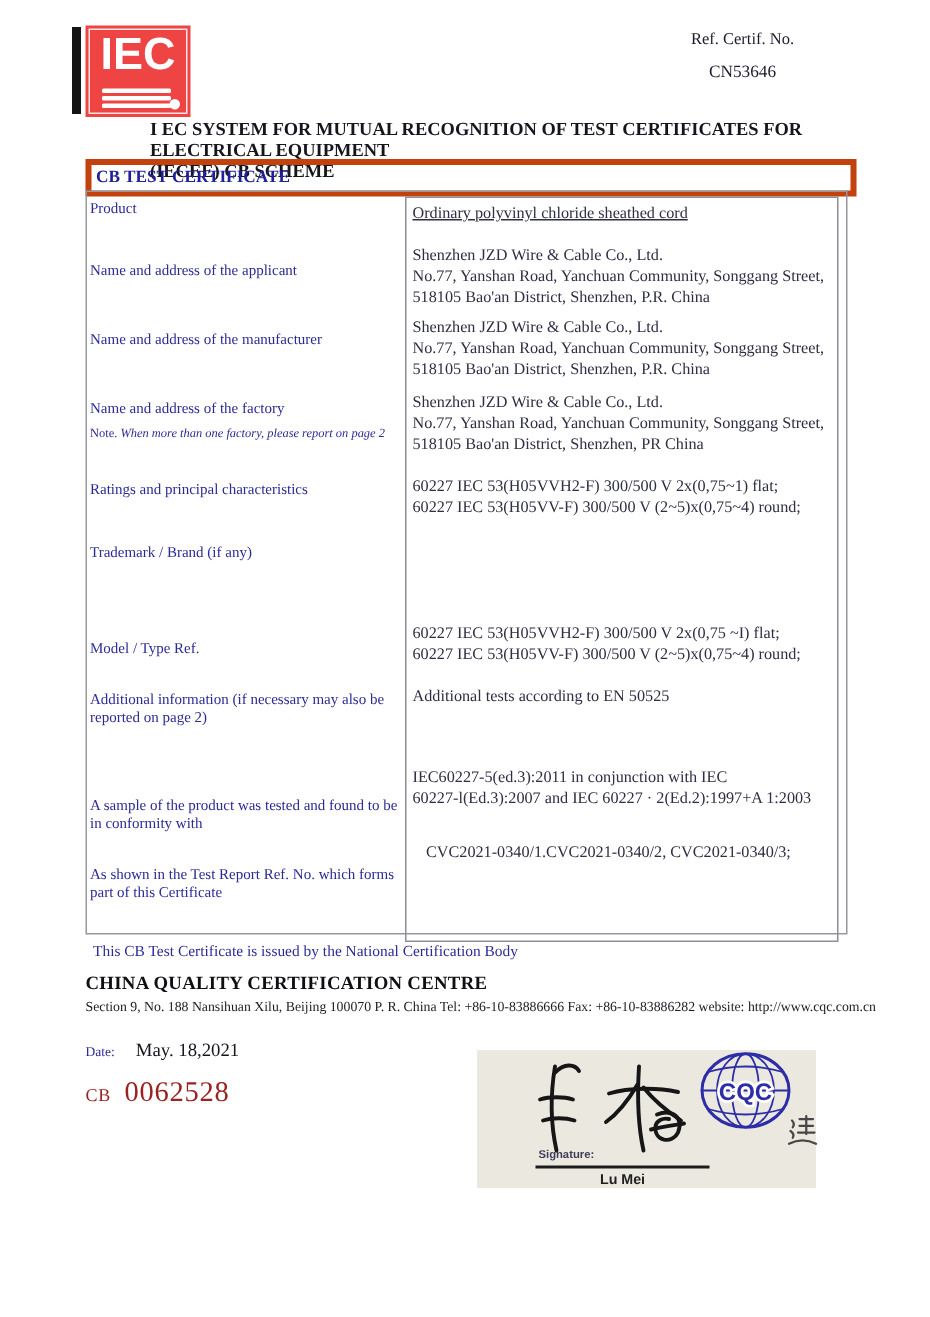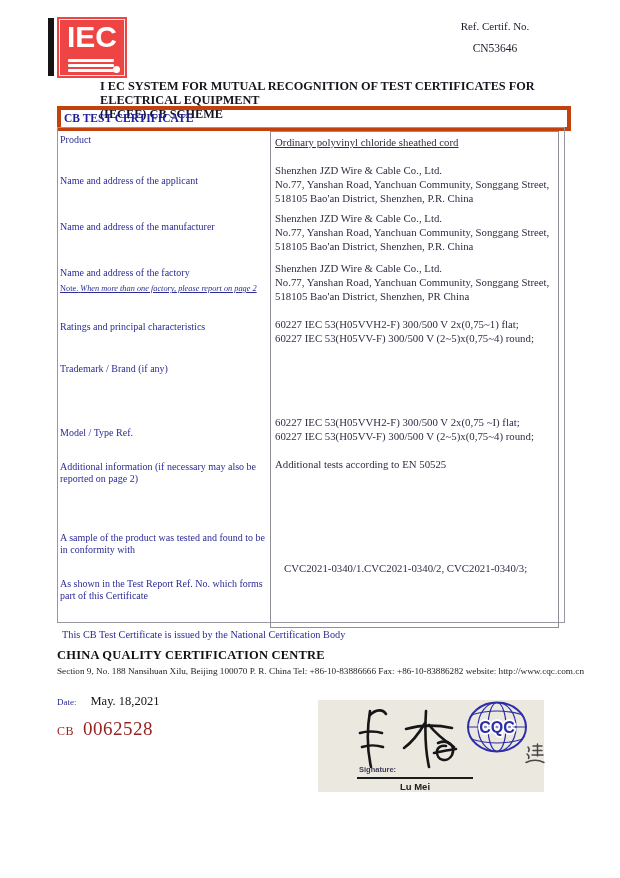--- a/index.html
+++ b/index.html
@@ -82,21 +82,21 @@
     <span>CB TEST CERTIFICATE</span>
   </div>
 
   <div class="abs table-outer"></div>
   <div class="abs value-box"></div>
 
   <div class="lbl" style="top:134px;">Product</div>
   <div class="lbl" style="top:175px;">Name and address of the applicant</div>
   <div class="lbl" style="top:221px;">Name and address of the manufacturer</div>
   <div class="lbl" style="top:267px;">Name and address of the factory</div>
-  <div class="lbl note" style="top:283px;text-decoration:underline;">
+  <div class="lbl note" style="top:283px;">
     <span>Note.</span>
     <span class="it">When more than one factory, please report on page 2</span>
   </div>
   <div class="lbl" style="top:363px;">Trademark / Brand (if any)</div>
   <div class="lbl" style="top:321px;">Ratings and principal characteristics</div>
   <div class="lbl" style="top:427px;">Model / Type Ref.</div>
   <div class="lbl" style="top:461px;">Additional information (if necessary may also be reported on page 2)</div>
   <div class="lbl" style="top:532px;">A sample of the product was tested and found to be in conformity with</div>
   <div class="lbl" style="top:578px;">As shown in the Test Report Ref. No. which forms part of this Certificate</div>
 
@@ -118,20 +118,24 @@
   </div>
   <div class="val" style="top:317px;">
     <div>60227 IEC 53(H05VVH2-F) 300/500 V 2x(0,75~1) flat;</div>
     <div>60227 IEC 53(H05VV-F) 300/500 V (2~5)x(0,75~4) round;</div>
   </div>
   <div class="val" style="top:415px;">
     <div>60227 IEC 53(H05VVH2-F) 300/500 V 2x(0,75 ~I) flat;</div>
     <div>60227 IEC 53(H05VV-F) 300/500 V (2~5)x(0,75~4) round;</div>
   </div>
   <div class="val" style="top:457px;">Additional tests according to EN 50525</div>
+  <div class="val" style="top:511px;">
+    <div>IEC60227-5(ed.3):2011 in conjunction with IEC</div>
+    <div>60227-l(Ed.3):2007 and IEC 60227 · 2(Ed.2):1997+A 1:2003</div>
+  </div>
   <div class="val" style="top:561px;padding-left:9px;">CVC2021-0340/1.CVC2021-0340/2, CVC2021-0340/3;</div>
 
   <div class="abs issued">This CB Test Certificate is issued by the National Certification Body</div>
   <div class="abs org-name">CHINA QUALITY CERTIFICATION CENTRE</div>
   <div class="abs org-addr">Section 9, No. 188 Nansihuan Xilu, Beijing 100070 P. R. China Tel: +86-10-83886666 Fax: +86-10-83886282 website: http://www.cqc.com.cn</div>
 
   <div class="abs date-row">
     <span class="date-lbl">Date:</span>
     <span class="date-val">May. 18,2021</span>
   </div>

